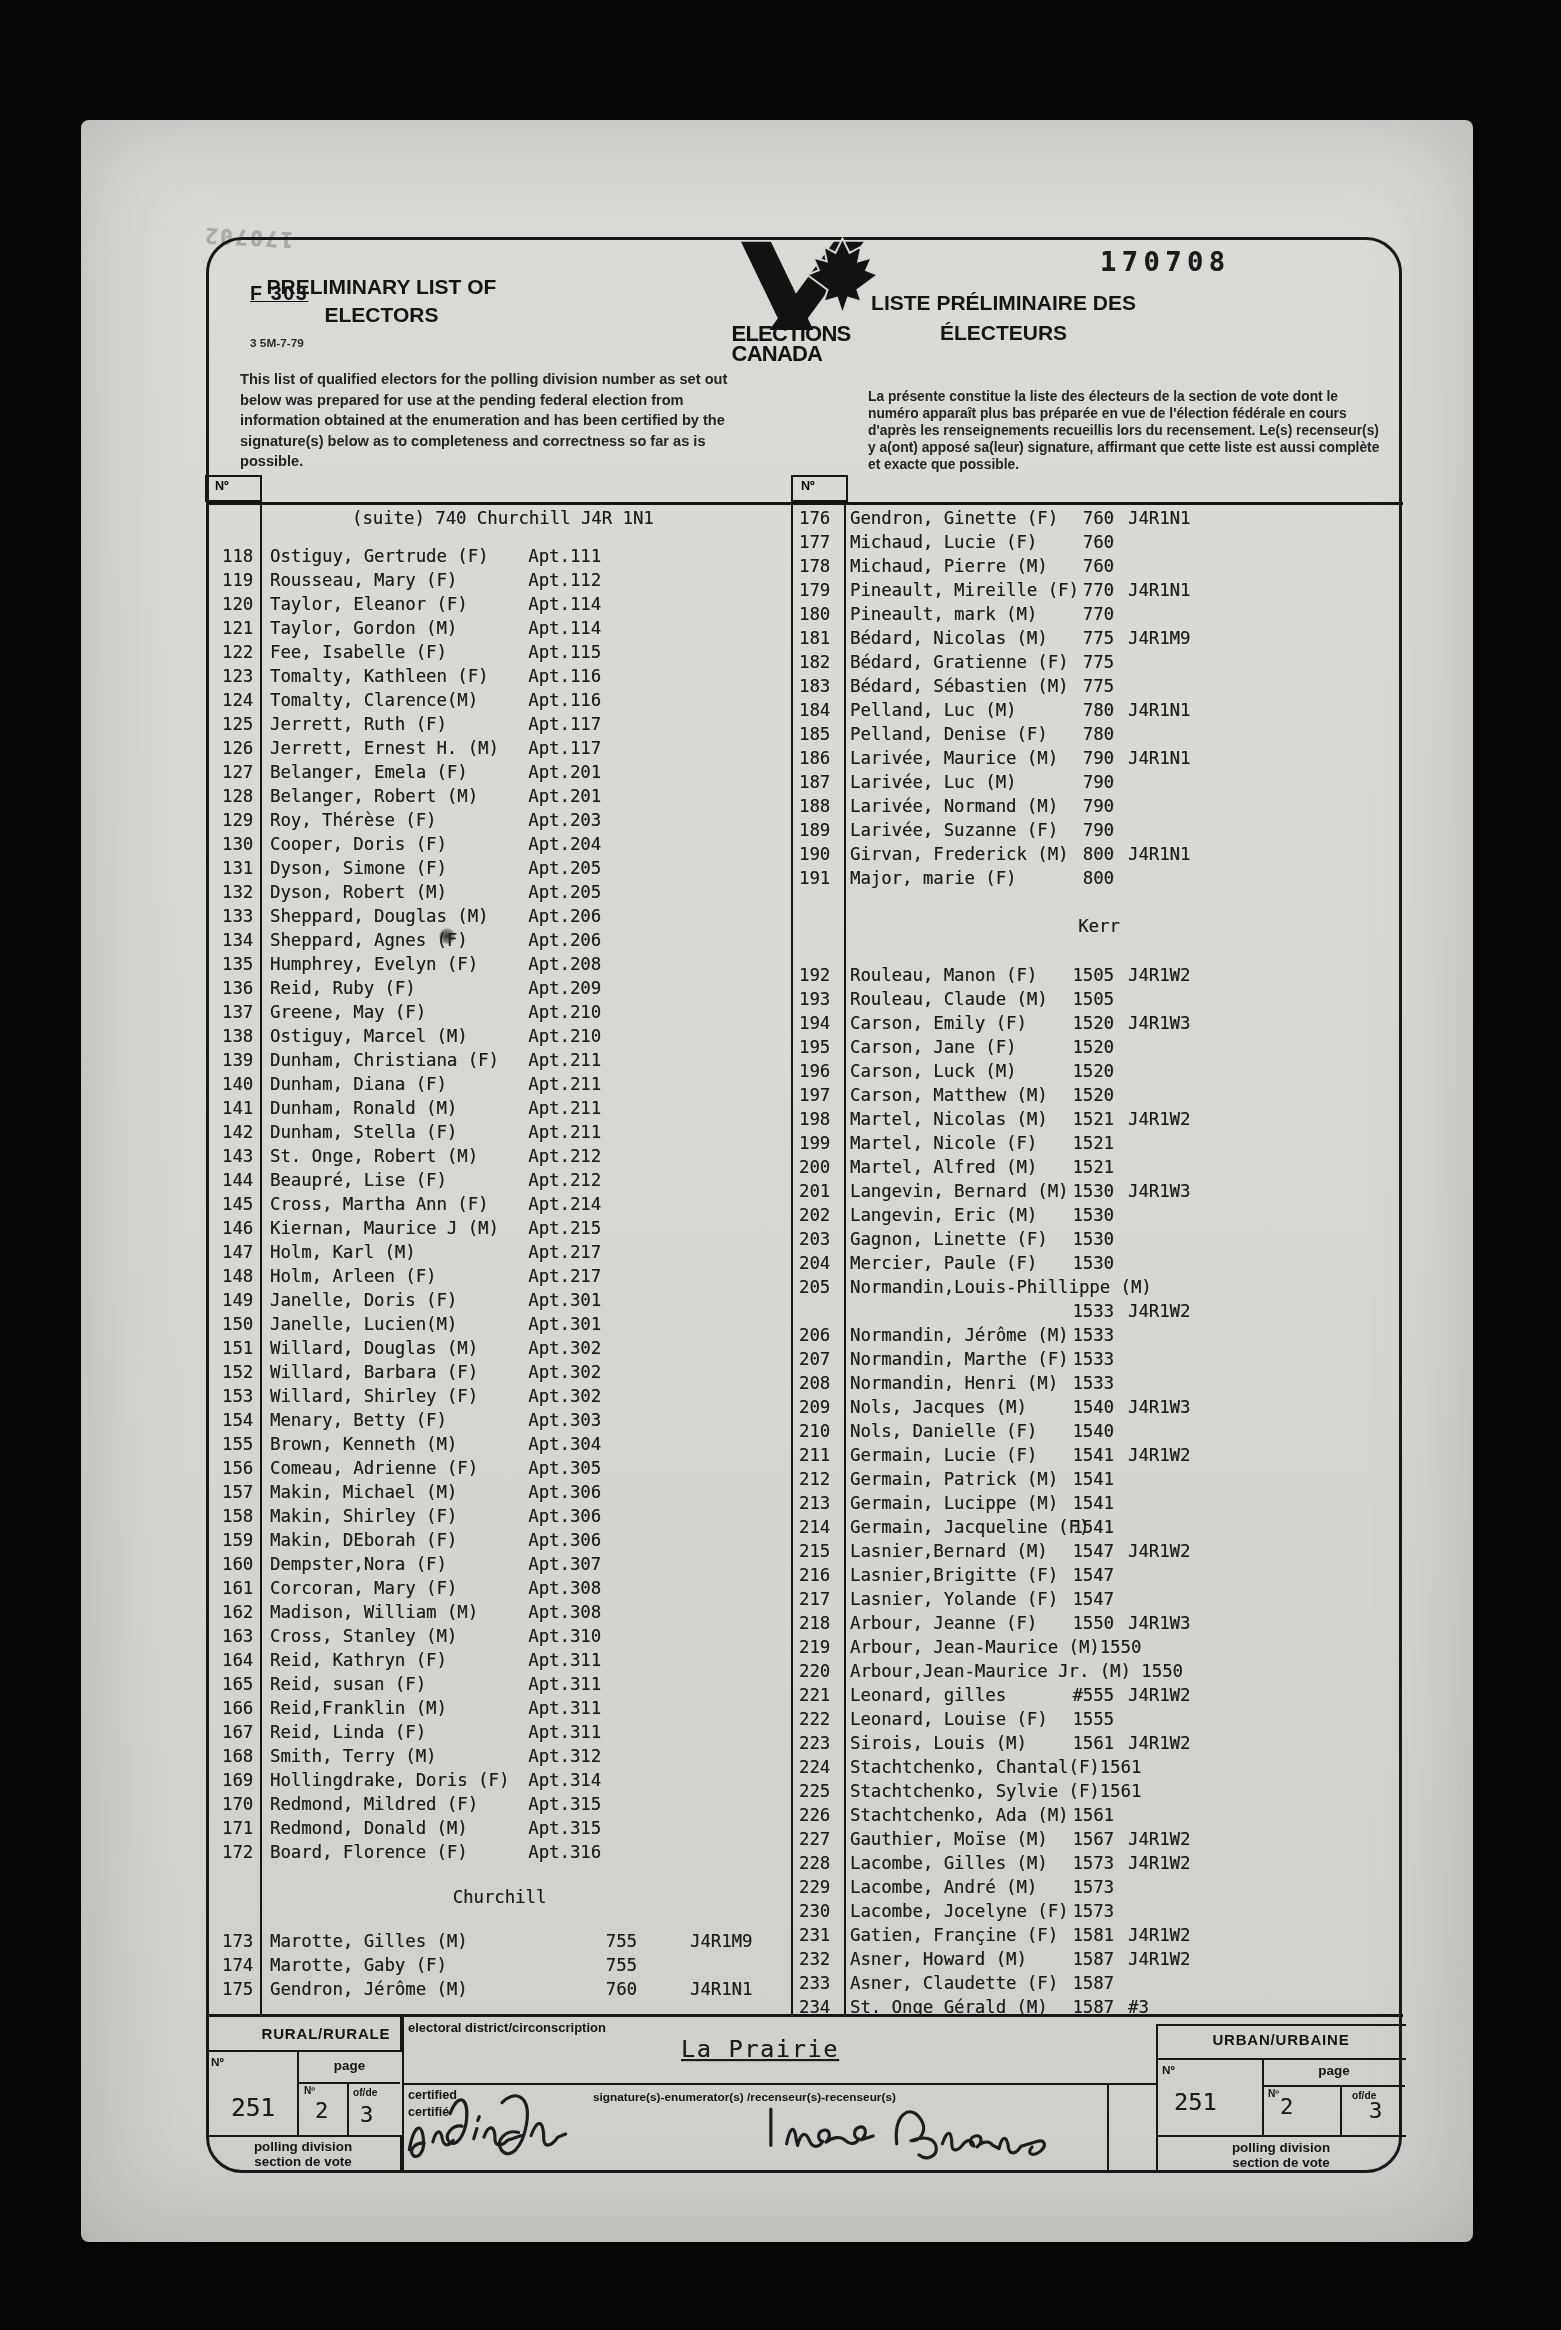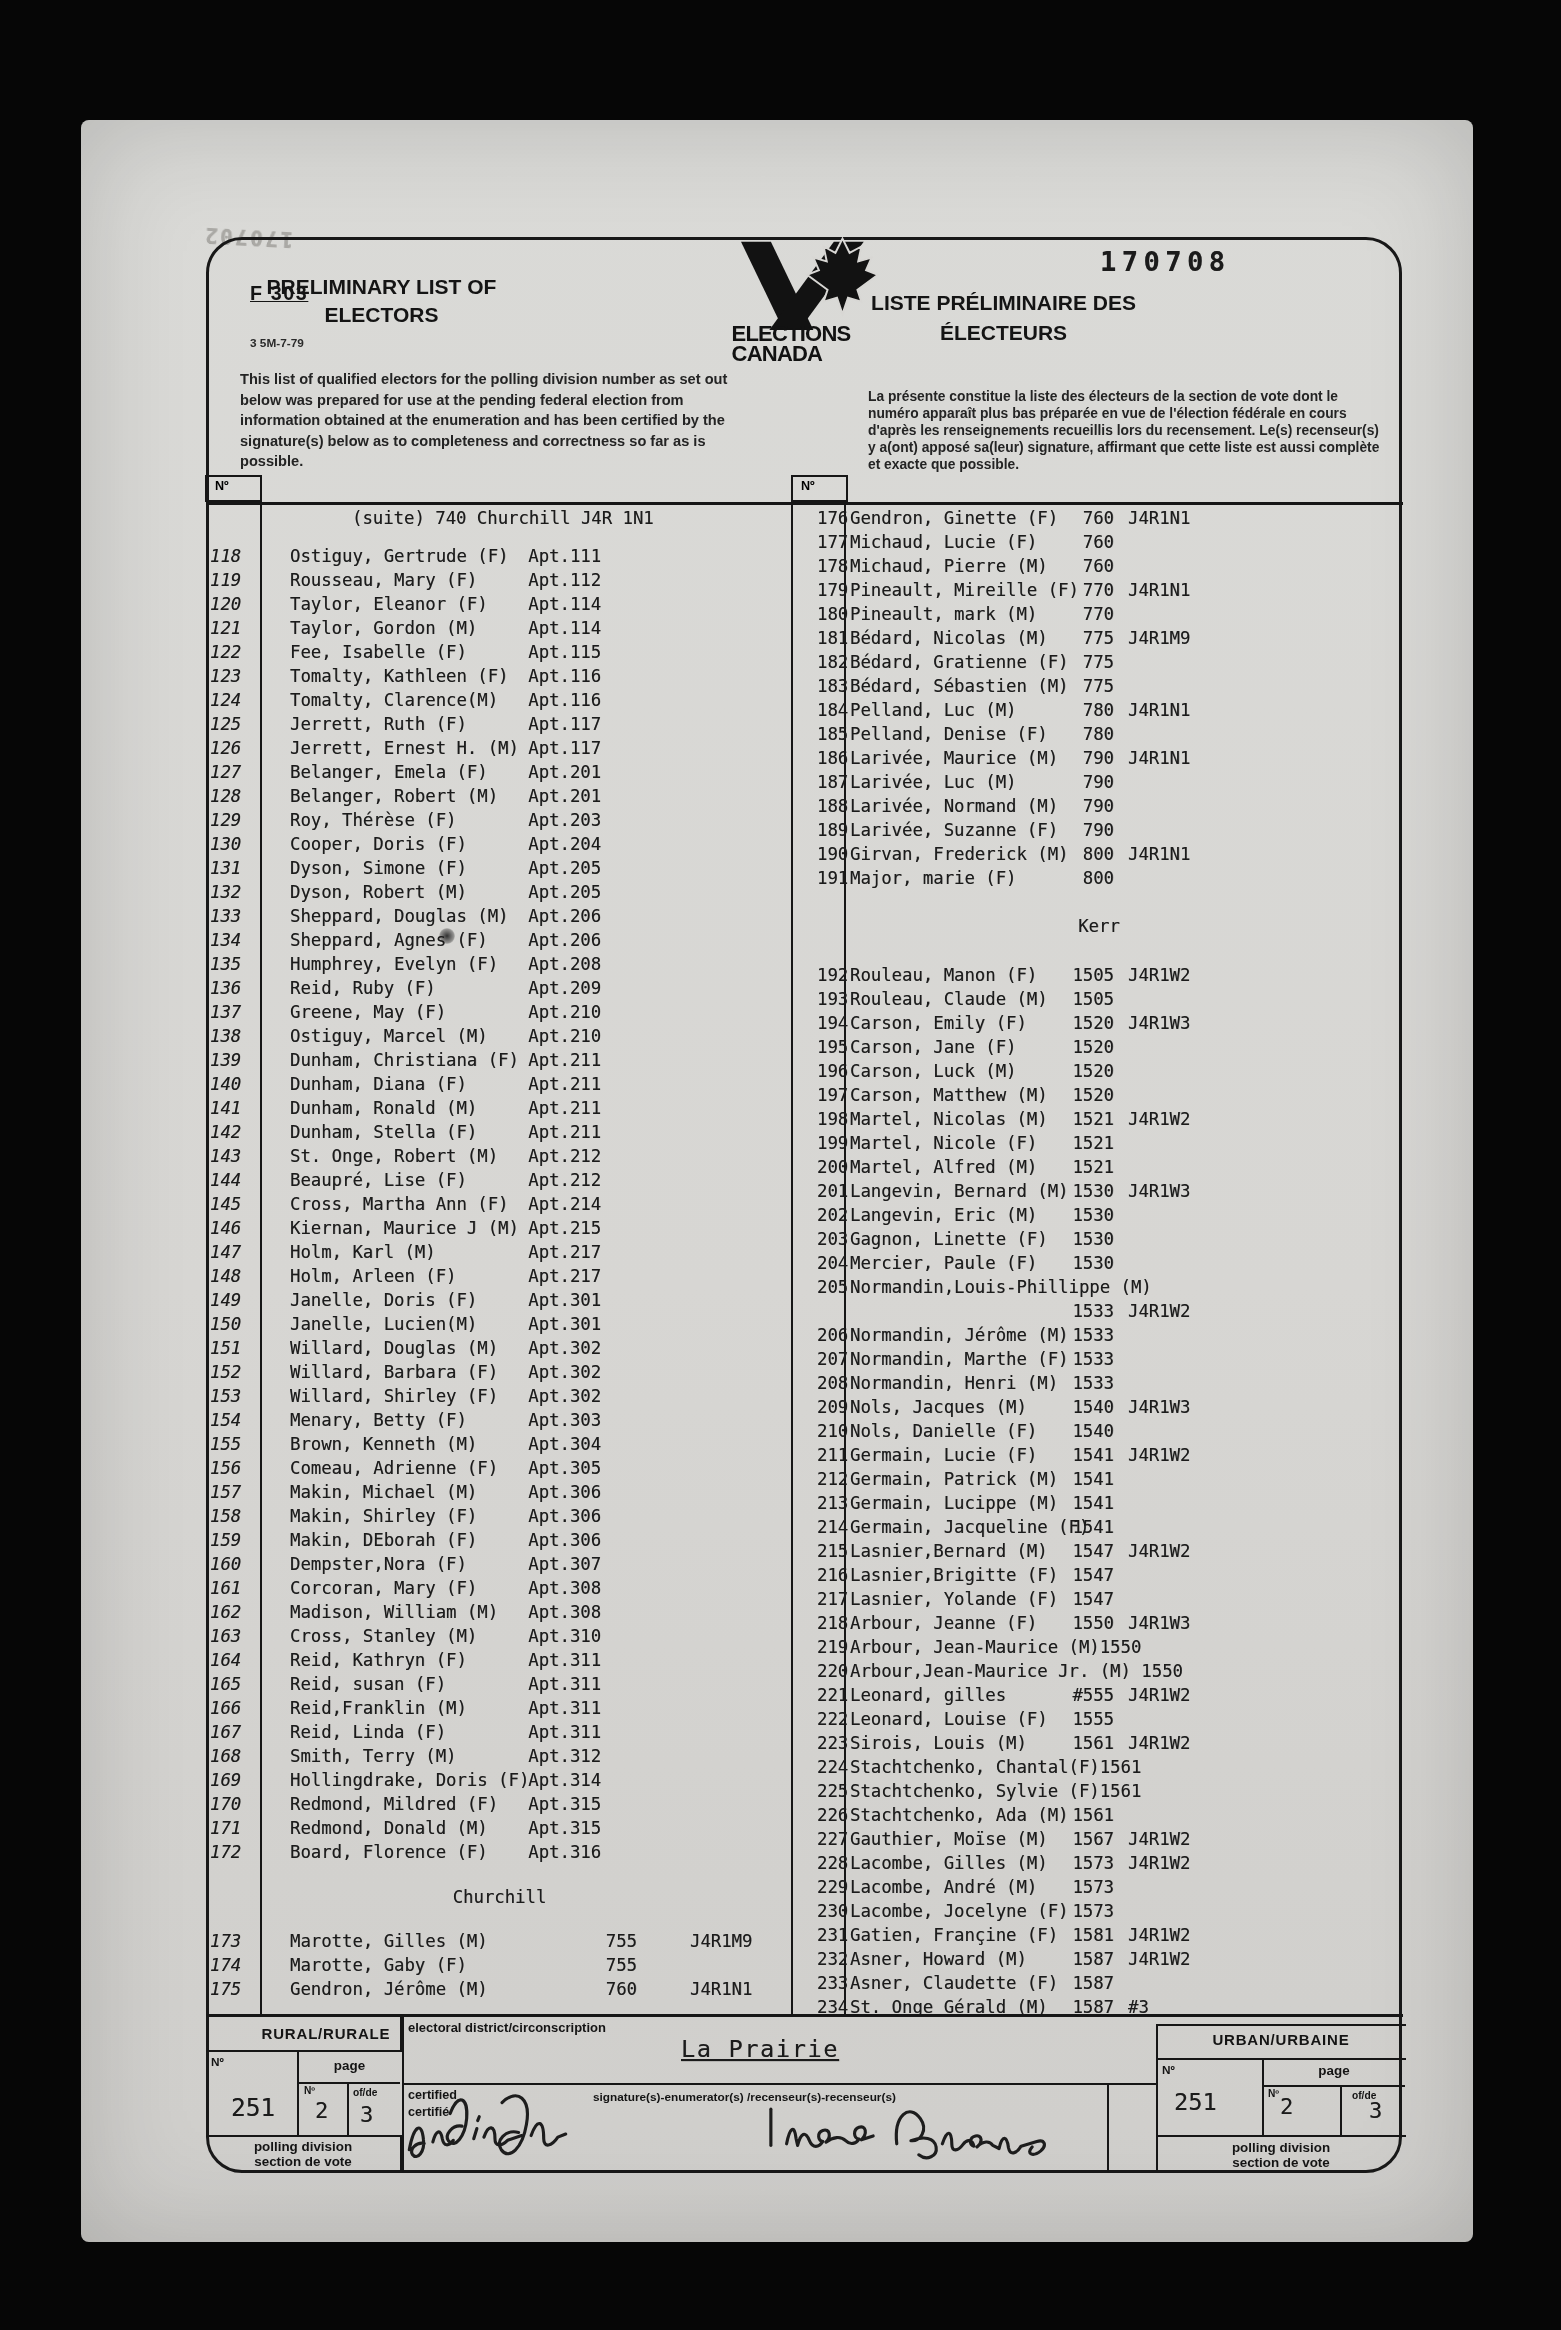--- a/index.html
+++ b/index.html
@@ -24,22 +24,22 @@
   .vline{background:#161616;}
   
   .panel{position:absolute;top:508px;font-family:"DejaVu Sans Mono",monospace;font-size:17.3px;
          color:#1b1b1b;text-shadow:0.3px 0.3px 0.6px rgba(25,25,25,0.5);white-space:pre;}
   #left-panel{left:206px;width:587px;--rh:24px;}
   #right-panel{left:793px;width:612px;--rh:24px;}
   .row{position:relative;height:var(--rh);}
   .lheading{height:var(--rh);text-align:center;}
   .lheading.hleft{text-align:left;padding-left:146px;}
   .rn{display:inline-block;box-sizing:border-box;}
-  #left-panel .rn{width:84px;padding-left:4px;font-style:italic;}
-  #right-panel .rn{width:57px;padding-left:24px;}
+  #left-panel .rn{width:64px;padding-left:16px;}
+  #right-panel .rn{width:57px;padding-left:6px;}
   .nm{display:inline-block;}
   .ad,.pc{position:absolute;top:0;}
   #left-panel .ad{left:316px;padding-left:6.3px;text-align:center;}
   #left-panel .row.st .ad{left:316px;width:115px;padding-left:0;text-align:right;}
   #left-panel .pc{left:484px;}
   #right-panel .ad{left:242px;width:79px;text-align:right;}
   #right-panel .pc{left:335px;}
   
   .cell{position:absolute;box-sizing:border-box;}
   .bl{border-left:2.4px solid #161616;} .br{border-right:2.4px solid #161616;}

